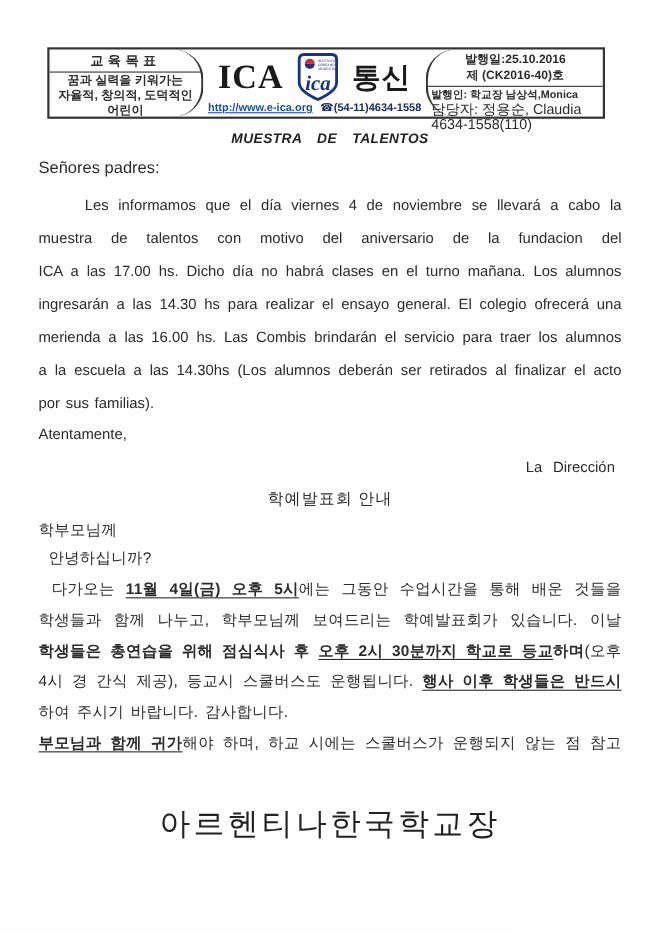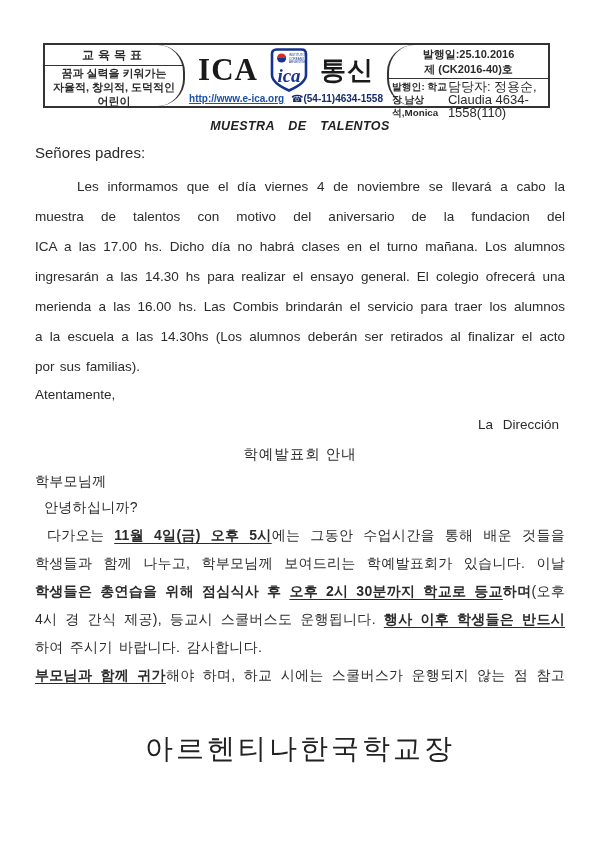--- a/index.html
+++ b/index.html
@@ -35,21 +35,21 @@
   .brand-kr{font-weight:700;font-size:26px;color:#1a1a1a;letter-spacing:1px;}
   .url-row{font-size:10px;font-weight:700;white-space:nowrap;margin-bottom:1px;}
   .url{color:#1b50a8;text-decoration:underline;cursor:pointer;}
   .phone{color:#142c6b;margin-left:4px;}
   .h-right{width:161px;border-left:2px solid #333;}
   .h-right-top{
     border-bottom:1.5px solid #333;text-align:center;
     font-weight:600;font-size:11px;line-height:14.5px;padding:2px 0;
   }
   .h-right-bottom{
-    flex:1;display:flex;flex-direction:row;justify-content:center;
+    flex:1;display:flex;flex-direction:column;justify-content:center;
     font-weight:600;font-size:9.8px;line-height:13px;padding:1px 3px;
   }
   .h-right-bottom .line2{font-size:13px;font-weight:500;}
   
   .doc-title{
     position:absolute;top:119px;left:0;right:0;text-align:center;
     font-style:italic;font-weight:700;font-size:12.5px;
     word-spacing:10px;letter-spacing:.4px;color:#222;
   }
   

